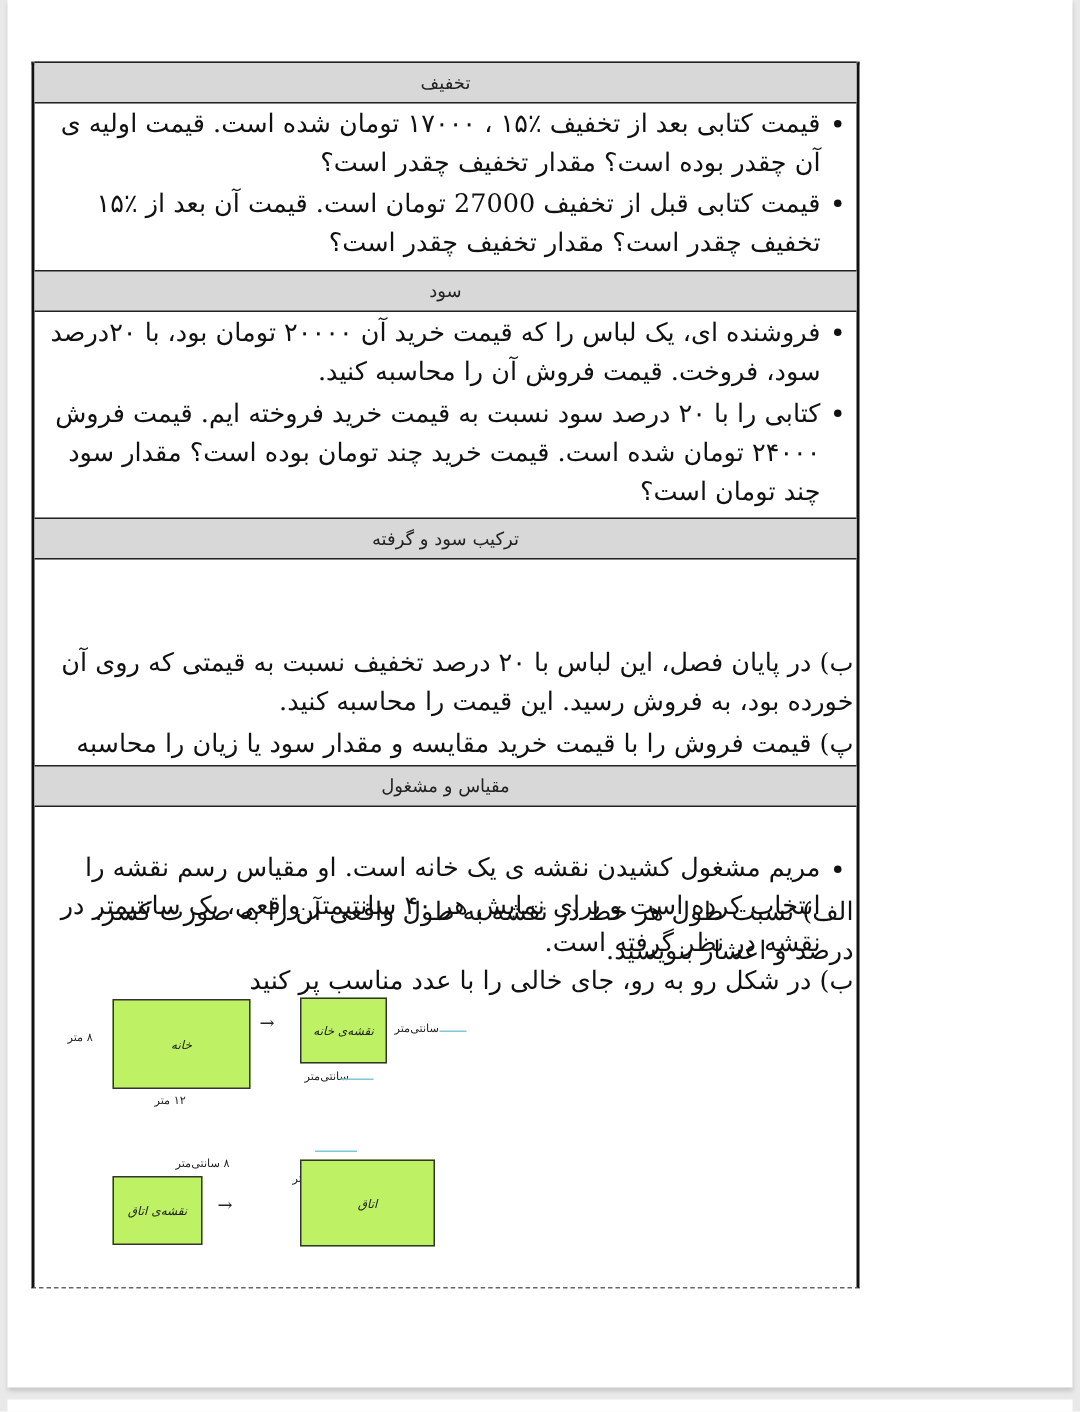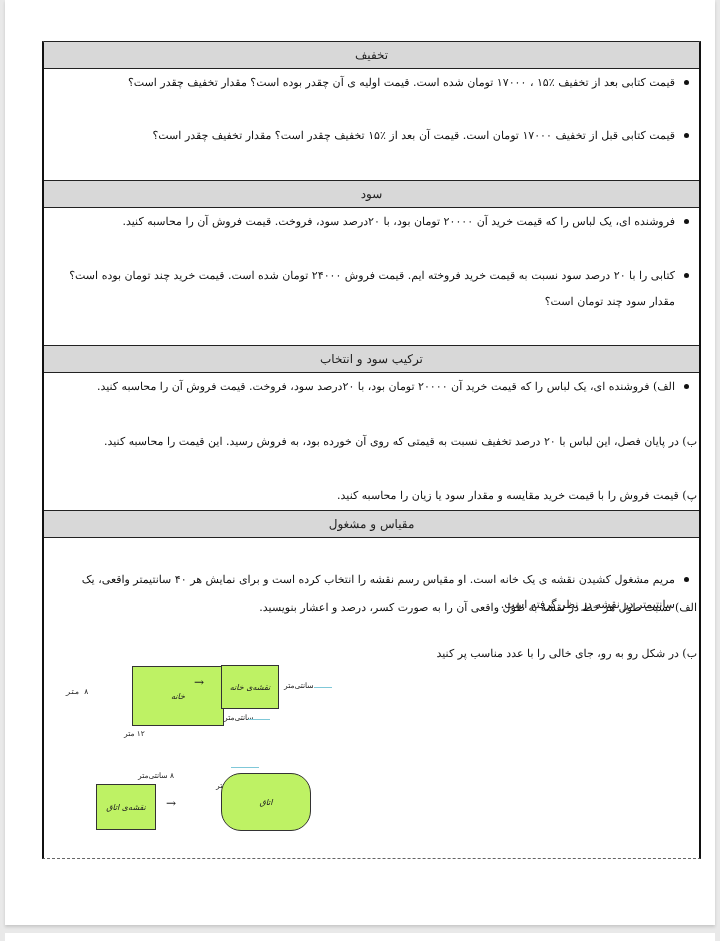--- a/index.html
+++ b/index.html
@@ -11,36 +11,36 @@
   .page {
     position: absolute; left: 5px; top: 0; width: 710px; height: 925px;
     background: #ffffff;
     box-shadow: 0 2px 3px rgba(0,0,0,0.15);
   }
   .next-page {
     position: absolute; left: 5px; top: 933px; width: 710px; height: 20px;
     background: #ffffff;
   }
   .table {
-    position: absolute; left: 37px; top: 41px; width: 659px; height: 818px;
+    position: absolute; left: 16px; top: 41px; width: 552px; height: 818px;
     border-left: 2px solid #111; border-right: 2px solid #111;
     border-top: 2px solid #444; border-bottom: 1px dashed #666;
     box-sizing: border-box;
   }
   .hdr {
     position: absolute; left: 0; right: 0; height: 26px;
     background: #d8d8d8;
     border-top: 1.5px solid #222; border-bottom: 1.5px solid #222;
     text-align: center; font-size: 12px; line-height: 26px; color: #222;
     direction: rtl;
   }
   .q {
     position: absolute; right: 8px; left: 8px;
     direction: rtl; text-align: right;
-    font-size: 11px; line-height: 26px; color: #111;
+    font-size: 17px; line-height: 26px; color: #111;
   }
   .q.bullet { padding-right: 16px; }
   .q.bullet::before {
     content: ""; position: absolute; right: 2px; top: 10px;
     width: 5px; height: 5px; border-radius: 50%; background: #111;
   }
   .q.plain { right: 2px; }
   
   .diagram { position: absolute; left: 0; top: 0; width: 100%; height: 100%; pointer-events: none; }
   .box { position: absolute; border: 1.5px solid #333; background: #bef264; box-sizing: border-box;
@@ -50,40 +50,39 @@
   .arrow { position: absolute; font-size: 12px; color: #222; line-height: 10px; }
 </style>
 </head>
 <body>
 
 <div class="page">
   <div class="table">
 
     <div class="hdr" style="top:-2px;">تخفیف</div>
     <div class="q bullet" style="top:27px;">قیمت کتابی بعد از تخفیف ٪۱۵ ، ۱۷۰۰۰ تومان شده است. قیمت اولیه ی آن چقدر بوده است؟ مقدار تخفیف چقدر است؟</div>
-    <div class="q bullet" style="top:80px;">قیمت کتابی قبل از تخفیف ۱۷۰۰۰ تومان است. قیمت آن بعد از ٪۱۵ تخفیف چقدر است؟ مقدار تخفیف چقدر است؟</div>
+    <div class="q bullet" style="top:80px;">قیمت کتابی قبل از تخفیف 27000 تومان است. قیمت آن بعد از ٪۱۵ تخفیف چقدر است؟ مقدار تخفیف چقدر است؟</div>
 
     <div class="hdr" style="top:137px;text-align:center;">سود</div>
     <div class="q bullet" style="top:166px;">فروشنده ای، یک لباس را که قیمت خرید آن ۲۰۰۰۰ تومان بود، با ۲۰درصد سود، فروخت. قیمت فروش آن را محاسبه کنید.</div>
     <div class="q bullet" style="top:220px; line-height:26px;">کتابی را با ۲۰ درصد سود نسبت به قیمت خرید فروخته ایم. قیمت فروش ۲۴۰۰۰ تومان شده است. قیمت خرید چند تومان بوده است؟ مقدار سود چند تومان است؟</div>
 
-    <div class="hdr" style="top:302px;">ترکیب سود و انتخاب</div>
-    <div class="q bullet" style="top:331px;">الف) فروشنده ای، یک لباس را که قیمت خرید آن ۲۰۰۰۰ تومان بود، با ۲۰درصد سود، فروخت. قیمت فروش آن را محاسبه کنید.</div>
+    <div class="hdr" style="top:302px;">ترکیب سود و گرفته</div>
     <div class="q plain" style="top:386px;">ب) در پایان فصل، این لباس با ۲۰ درصد تخفیف نسبت به قیمتی که روی آن خورده بود، به فروش رسید. این قیمت را محاسبه کنید.</div>
     <div class="q plain" style="top:440px;">پ) قیمت فروش را با قیمت خرید مقایسه و مقدار سود یا زیان را محاسبه کنید.</div>
 
     <div class="hdr" style="top:467px;">مقیاس و مشغول</div>
     <div class="q bullet" style="top:496px; line-height:25px;margin-top:28px;">مریم مشغول کشیدن نقشه ی یک خانه است. او مقیاس رسم نقشه را انتخاب کرده است و برای نمایش هر ۴۰ سانتیمتر واقعی، یک سانتیمتر در نقشه در نظر گرفته است.</div>
     <div class="q plain" style="top:552px;">الف) نسبت طول هر خط در نقشه به طول واقعی آن را به صورت کسر، درصد و اعشار بنویسید.</div>
     <div class="q plain" style="top:598px;">ب) در شکل رو به رو، جای خالی را با عدد مناسب پر کنید</div>
 
     <div class="diagram">
 
-      <div class="lbl" style="left:22px; top:644px;font-family:Liberation Mono, monospace;">۸ متر</div>
-      <div class="box" style="left:52px; top:623px; width:92px; height:60px;margin-left:36px;">
+      <div class="lbl" style="left:22px; top:644px;">۸ متر</div>
+      <div class="box" style="left:52px; top:623px; width:92px; height:60px;">
         <span>خانه</span>
       </div>
       <div class="lbl" style="left:80px; top:686px;">۱۲ متر</div>
       <div class="arrow" style="left:150px; top:634px;">→</div>
 
       <div class="box" style="left:177px; top:622px; width:58px; height:44px;">
         <span>نقشه‌ی خانه</span>
       </div>
       <div class="lbl" style="left:240px; top:638px;">سانتی‌متر</div>
       <div class="blank" style="left:270px; top:644px; width:18px;"></div>
@@ -91,20 +90,20 @@
       <div class="blank" style="left:204px; top:676px; width:22px;"></div>
 
       <div class="lbl" style="left:94px; top:728px;">۸ سانتی‌متر</div>
       <div class="box" style="left:52px; top:741px; width:60px; height:46px;">
         <span>نقشه‌ی اتاق</span>
       </div>
       <div class="arrow" style="left:122px; top:755px;">→</div>
 
       <div class="lbl" style="left:172px; top:718px;margin-top:20px;">متر</div>
       <div class="blank" style="left:187px; top:724px; width:28px;"></div>
-      <div class="box" style="left:177px; top:730px; width:90px; height:58px;border-radius:20px;">
+      <div class="box" style="left:177px; top:730px; width:90px; height:58px;">
         <span>اتاق</span>
       </div>
     </div>
 
   </div>
 </div>
 <div class="next-page"></div>
 
 </body></html>

